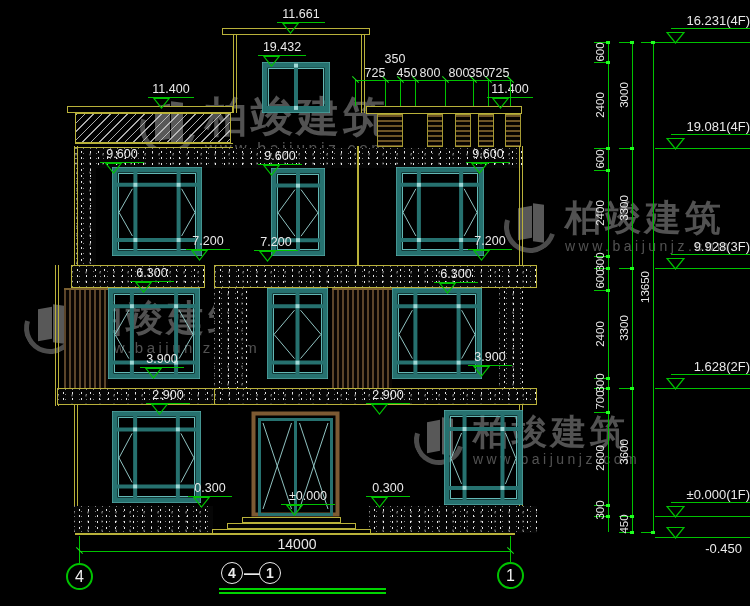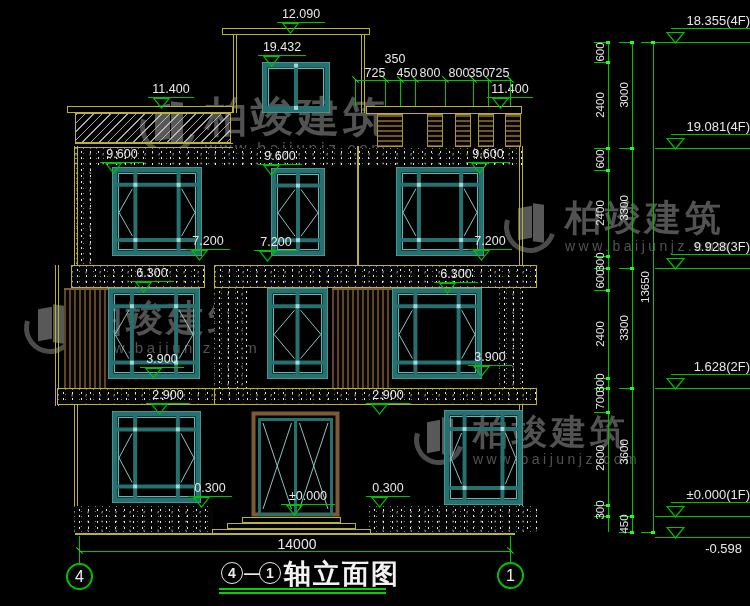--- a/index.html
+++ b/index.html
@@ -328,26 +328,25 @@
   <div class="gline" style="left:79px;top:551px;width:432px;height:1px;"></div>
   <div class="gtick" style="left:75px;top:550px;"></div>
   <div class="gtick" style="left:506px;top:550px;"></div>
   <div class="dimtxt" style="left:275px;top:536px;width:44px;font-size:14px;">14000</div>
   <div class="bubble" style="left:66px;top:563px;width:27px;height:27px;">4</div>
   <div class="bubble" style="left:497px;top:562px;width:27px;height:27px;">1</div>
 
   <div class="tbubble" style="left:221px;top:562px;width:22px;height:22px;">4</div>
   <div class="title-sep" style="left:244px;top:565px;">—</div>
   <div class="tbubble" style="left:259px;top:562px;width:22px;height:22px;">1</div>
-  <div class="title-txt" style="left:284px;top:556px;">轴立面图</div>
   <div class="gul" style="left:219px;top:588px;width:167px;"></div>
   <div class="gul" style="left:219px;top:592px;width:167px;"></div>
 
 <div class="mkr" style="left:277px;top:8px;width:48px;">
-      <span class="t">12.090</span>
+      <span class="t">11.661</span>
       <span class="ln"></span>
       <svg width="17" height="11">
         <polygon points="1,0.5 16,0.5 8.5,10" fill="none" stroke="#00c300" stroke-width="1.2"></polygon>
       </svg>
     </div>
     <div class="mkr" style="left:258px;top:41px;width:48px;">
       <span class="t">19.432</span>
       <span class="ln"></span>
       <svg width="17" height="11">
         <polygon points="1,0.5 16,0.5 8.5,10" fill="none" stroke="#00c300" stroke-width="1.2"></polygon>
@@ -554,21 +553,21 @@
     <div class="vdim" style="left:602px;top:202px;">3300</div>
     <div class="vdim" style="left:602px;top:322px;">3300</div>
     <div class="vdim" style="left:602px;top:446px;">3600</div>
     <div class="vdim" style="left:602px;top:518px;">450</div>
     <div class="vdim" style="left:623px;top:281px;">13650</div>
     <div class="gline" style="left:655px;top:42px;width:95px;height:1px;"></div>
     <div class="gline" style="left:671px;top:28px;width:79px;height:1px;"></div>
     <div style="position:absolute;left:666px;top:30px;"><svg width="19" height="12">
         <polygon points="1,0.5 18,0.5 9.5,11" fill="none" stroke="#00c300" stroke-width="1.2"></polygon>
       </svg></div>
-    <div class="rlvl-t" style="left:662px;top:13px;width:88px;">18.355(4F)</div>
+    <div class="rlvl-t" style="left:662px;top:13px;width:88px;">16.231(4F)</div>
     <div class="gline" style="left:655px;top:148px;width:95px;height:1px;"></div>
     <div class="gline" style="left:671px;top:134px;width:79px;height:1px;"></div>
     <div style="position:absolute;left:666px;top:136px;"><svg width="19" height="12">
         <polygon points="1,0.5 18,0.5 9.5,11" fill="none" stroke="#00c300" stroke-width="1.2"></polygon>
       </svg></div>
     <div class="rlvl-t" style="left:662px;top:119px;width:88px;">19.081(4F)</div>
     <div class="gline" style="left:655px;top:268px;width:95px;height:1px;"></div>
     <div class="gline" style="left:671px;top:254px;width:79px;height:1px;"></div>
     <div style="position:absolute;left:666px;top:256px;"><svg width="19" height="12">
         <polygon points="1,0.5 18,0.5 9.5,11" fill="none" stroke="#00c300" stroke-width="1.2"></polygon>
@@ -583,14 +582,14 @@
     <div class="gline" style="left:655px;top:516px;width:95px;height:1px;"></div>
     <div class="gline" style="left:671px;top:502px;width:79px;height:1px;"></div>
     <div style="position:absolute;left:666px;top:504px;"><svg width="19" height="12">
         <polygon points="1,0.5 18,0.5 9.5,11" fill="none" stroke="#00c300" stroke-width="1.2"></polygon>
       </svg></div>
     <div class="rlvl-t" style="left:662px;top:487px;width:88px;">±0.000(1F)</div>
     <div class="gline" style="left:655px;top:537px;width:95px;height:1px;"></div>
     <div style="position:absolute;left:666px;top:525px;"><svg width="19" height="12">
         <polygon points="1,0.5 18,0.5 9.5,11" fill="none" stroke="#00c300" stroke-width="1.2"></polygon>
       </svg></div>
-    <div class="rlvl-t" style="left:662px;top:541px;width:80px;">-0.598</div>
+    <div class="rlvl-t" style="left:662px;top:541px;width:80px;">-0.450</div>
   </div>
 
 </body></html>

